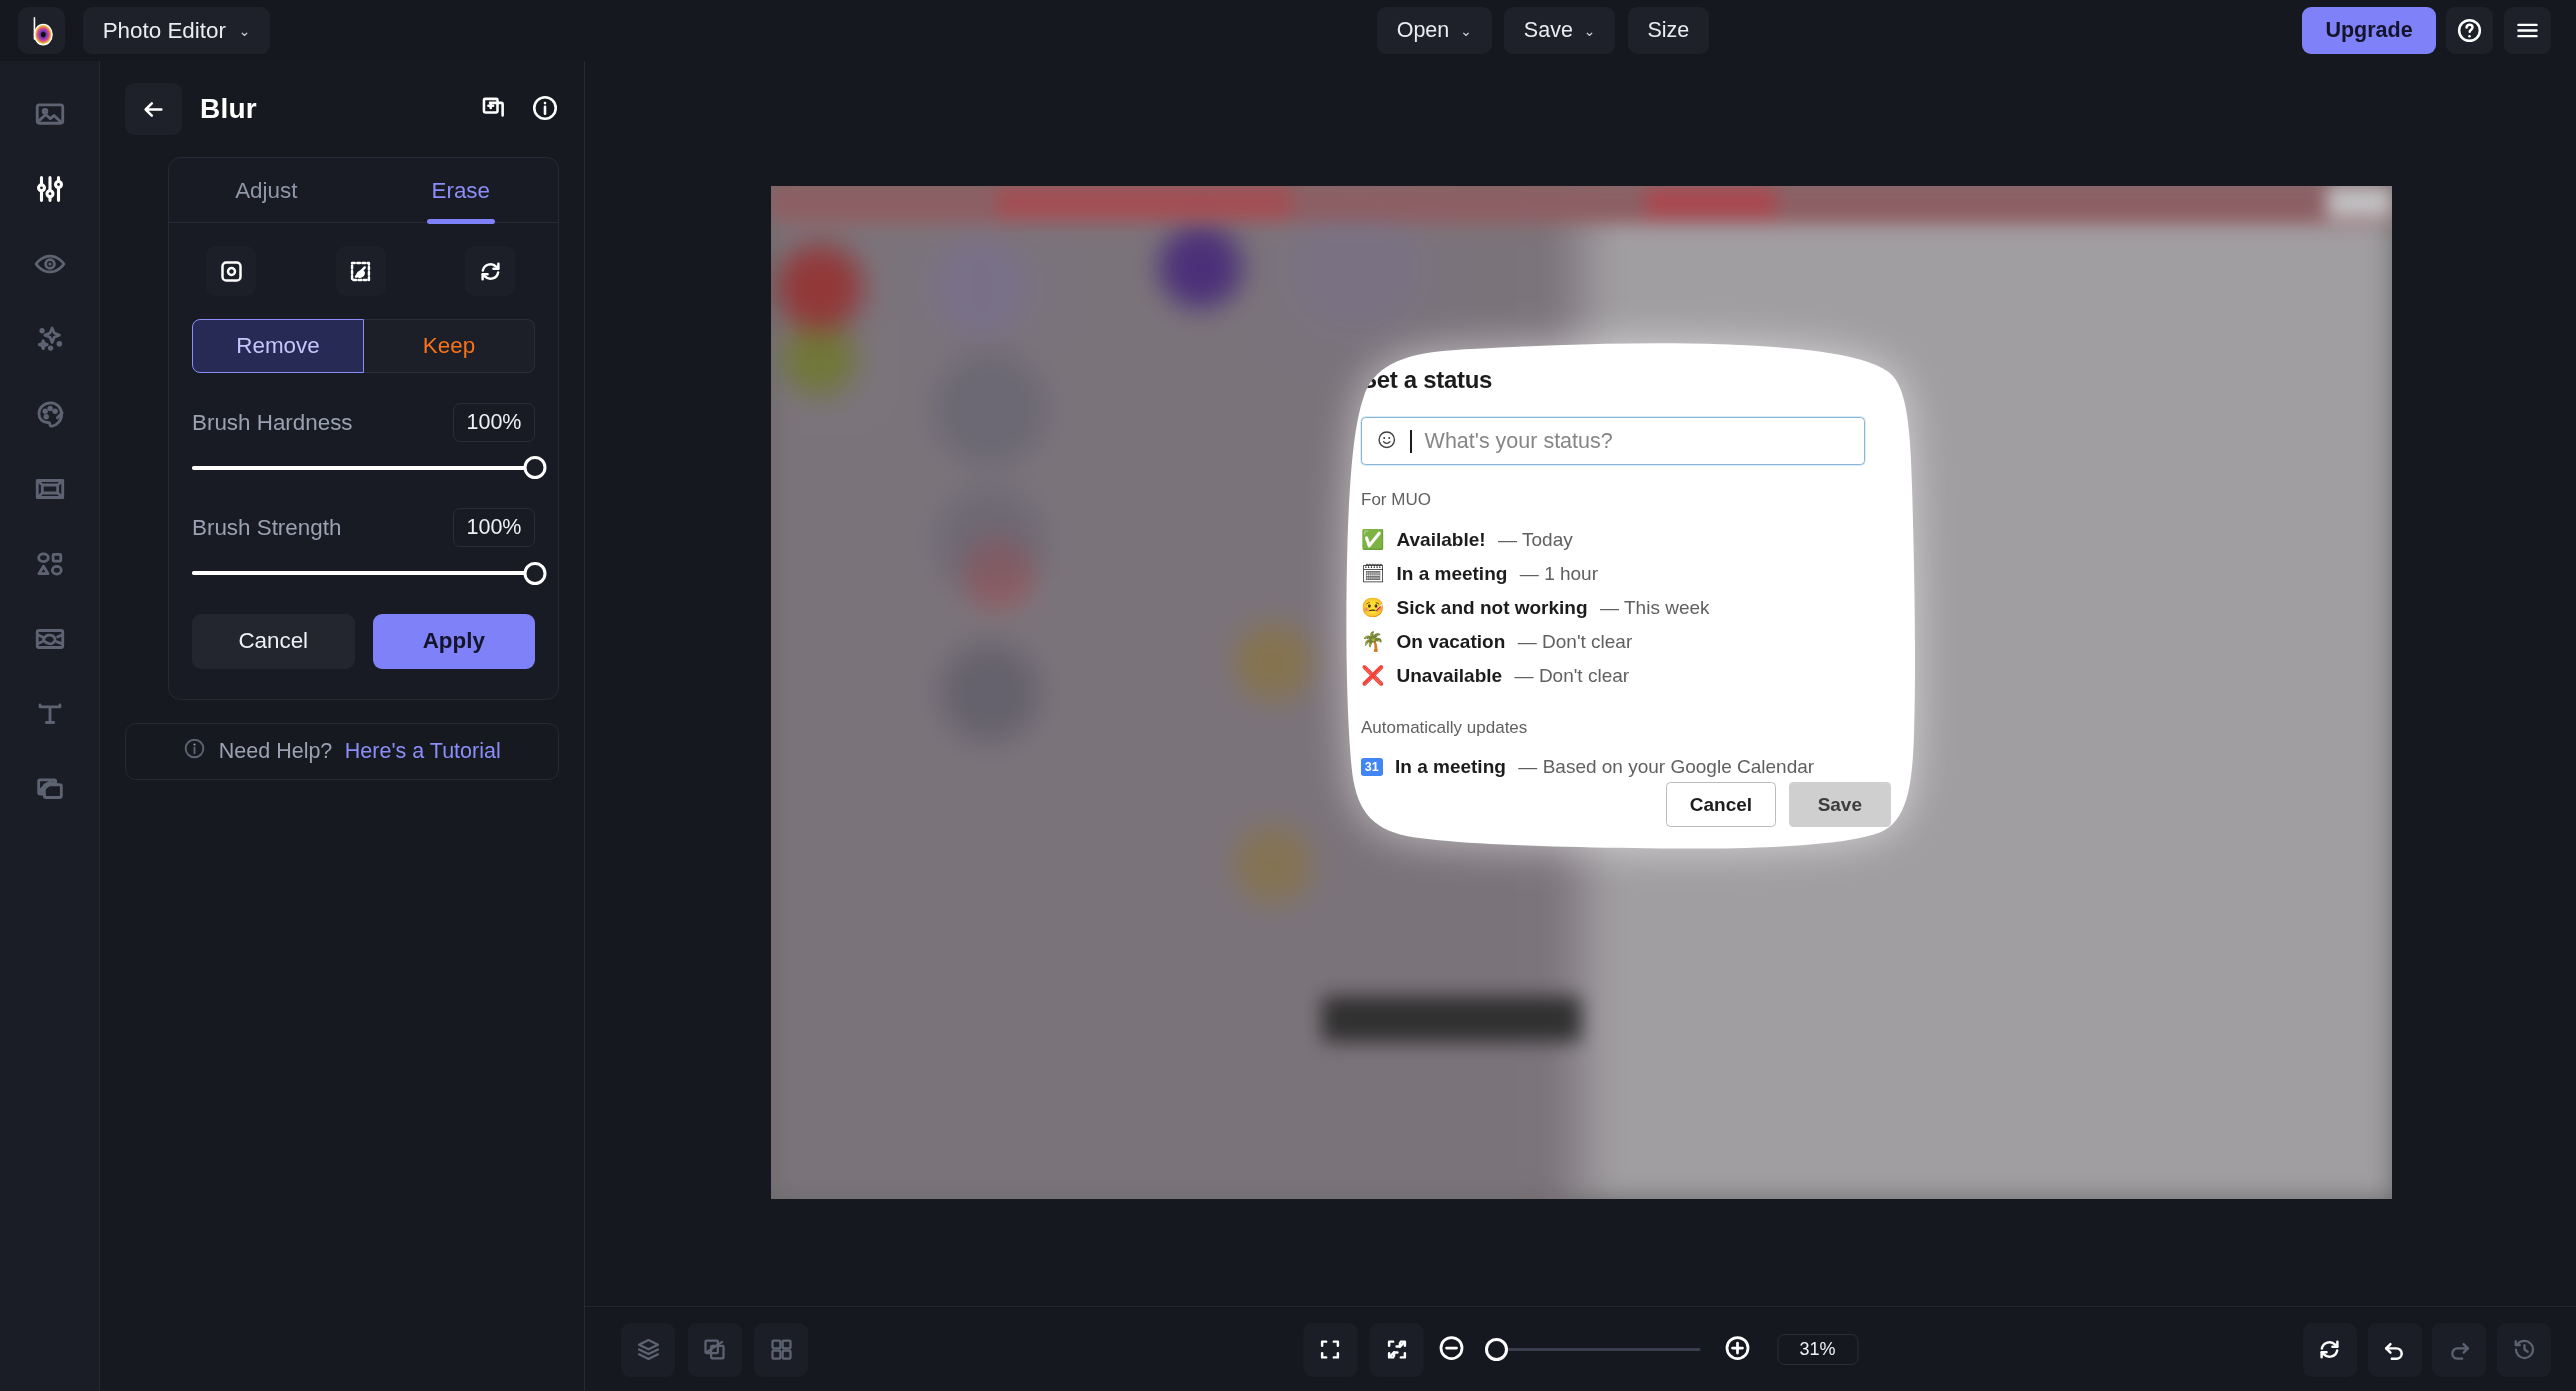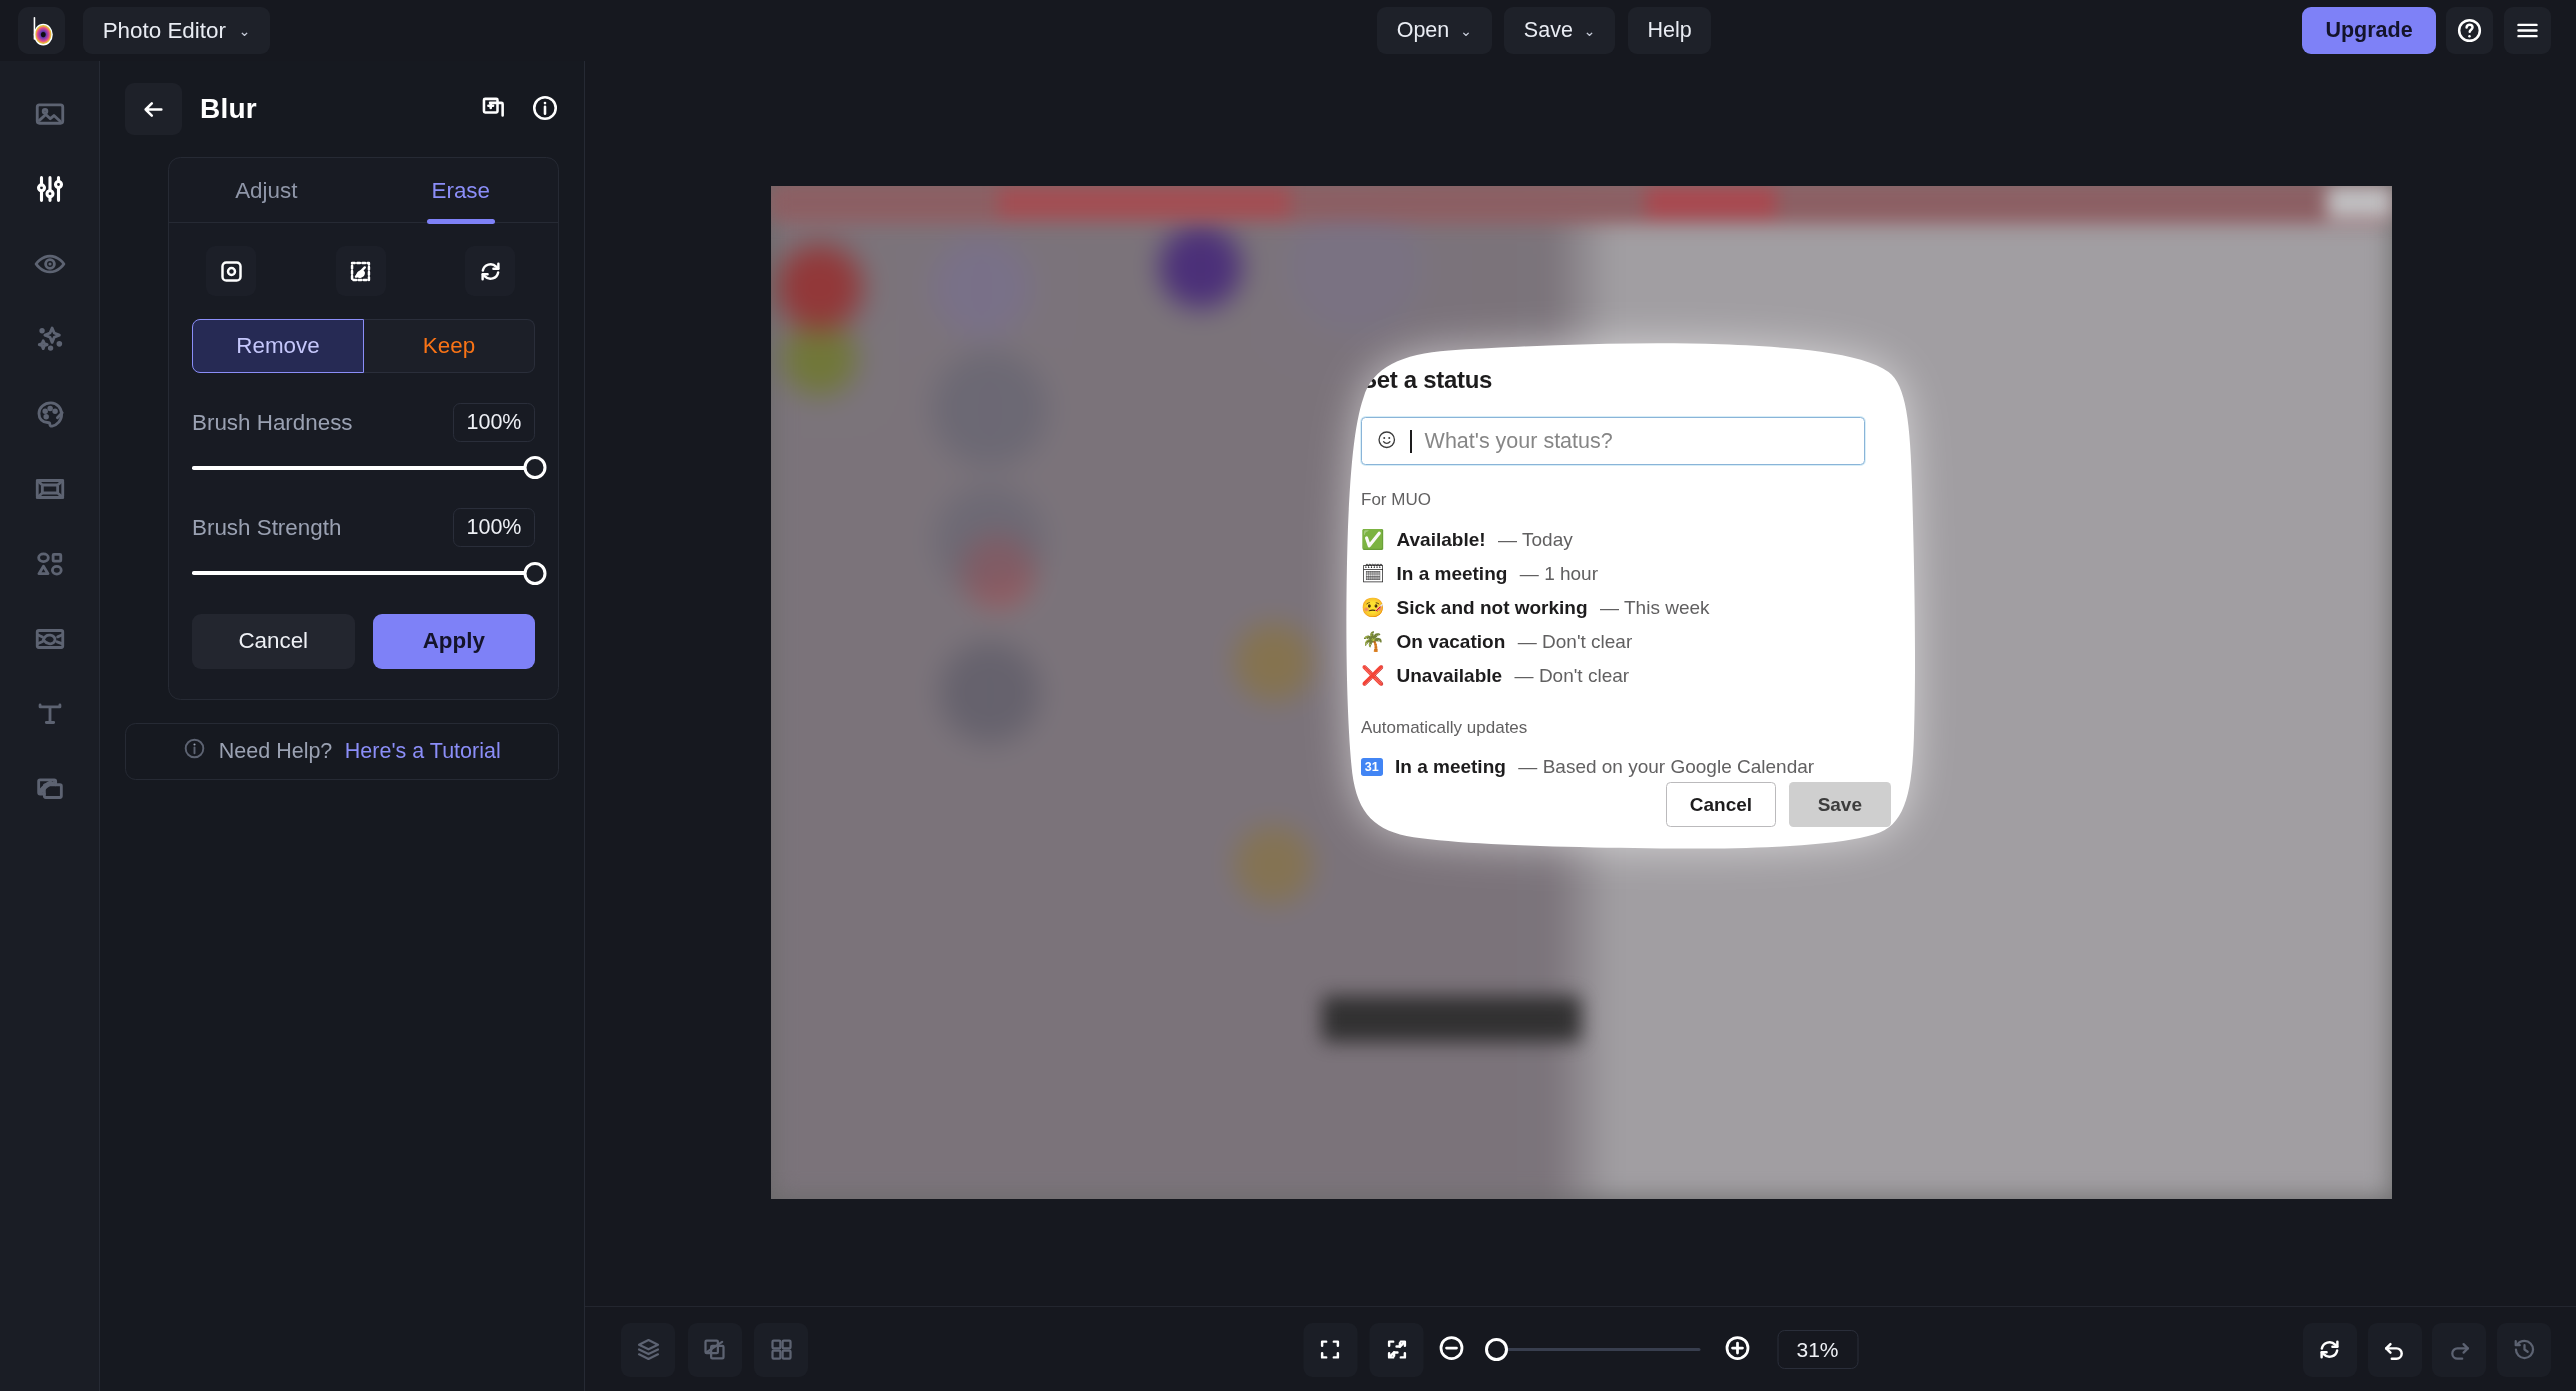--- a/index.html
+++ b/index.html
@@ -223,22 +223,22 @@
     display: flex; align-items: center; justify-content: center; cursor: pointer;
   }
   .zoom-track { position: relative; width: 213px; height: 23px; margin: 0 9px; }
   .zoom-track .zl { position: absolute; left: 0; right: 0; top: 9.8px; height: 3.6px; background: #383e4e; border-radius: 1.8px; }
   .zoom-track .zf { position: absolute; left: 0; top: 9.8px; width: 9px; height: 3.6px; background: #fff; border-radius: 1.8px; }
   .zoom-track .zk {
     position: absolute; top: 0; left: 9px; width: 23px; height: 23px; border-radius: 50%;
     border: 3.6px solid #fff; background: #16181f; transform: translateX(-50%); cursor: pointer;
   }
   .zoom-val {
-    min-width: 81px; height: 39px; border: 0.9px solid #2a2e3a; border-radius: 7.2px;
-    color: #eef0f5; font-size: 21px; display: flex; align-items: center; justify-content: center;
+    min-width: 81px; height: 31px; border: 0.9px solid #2a2e3a; border-radius: 7.2px;
+    color: #eef0f5; font-size: 18px; display: flex; align-items: center; justify-content: center;
     margin-left: 12.5px; cursor: pointer;
   }
   .stroke-dim { fill: none; stroke: #5d6372; stroke-width: 2; stroke-linecap: round; stroke-linejoin: round; }
   .stroke-w { fill: none; stroke: #ffffff; stroke-width: 2.2; stroke-linecap: round; stroke-linejoin: round; }
 </style>
 </head>
 <body>
 
 <div class="app">
 
@@ -268,21 +268,21 @@
     <div class="top-center">
       <div class="tb-btn">
         <span>Open</span>
         <span class="chev">⌄</span>
       </div>
       <div class="tb-btn">
         <span>Save</span>
         <span class="chev">⌄</span>
       </div>
       <div class="tb-btn">
-        <span>Help</span>
+        <span>Size</span>
       </div>
     </div>
 
     <div class="top-right">
       <div class="upgrade-btn">
         <span>Upgrade</span>
       </div>
       <div class="icon-sq">
         <svg width="27" height="27" viewBox="0 0 24 24">
             <circle class="stroke-w" cx="12" cy="12" r="9.2"></circle>

